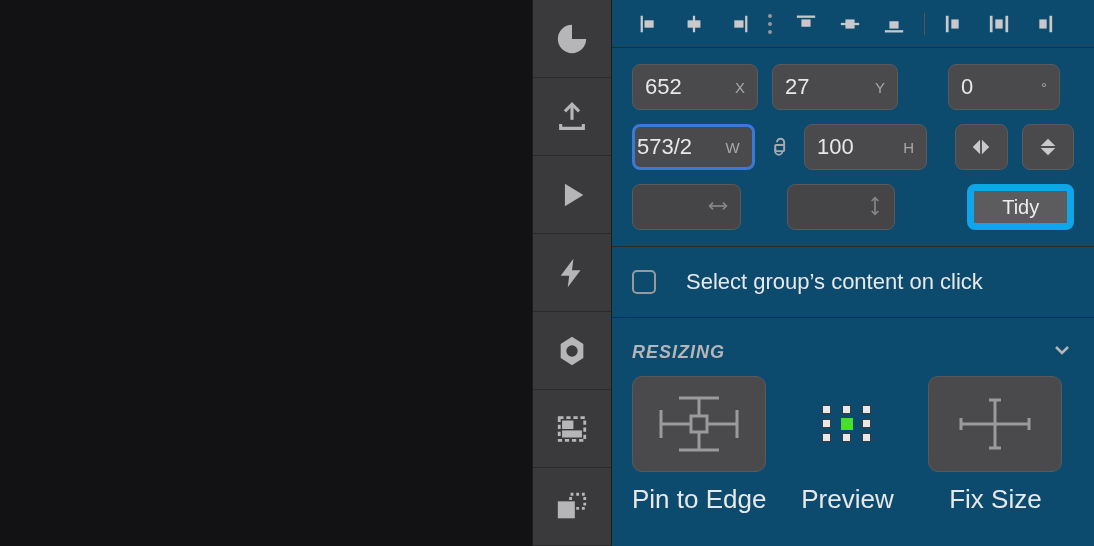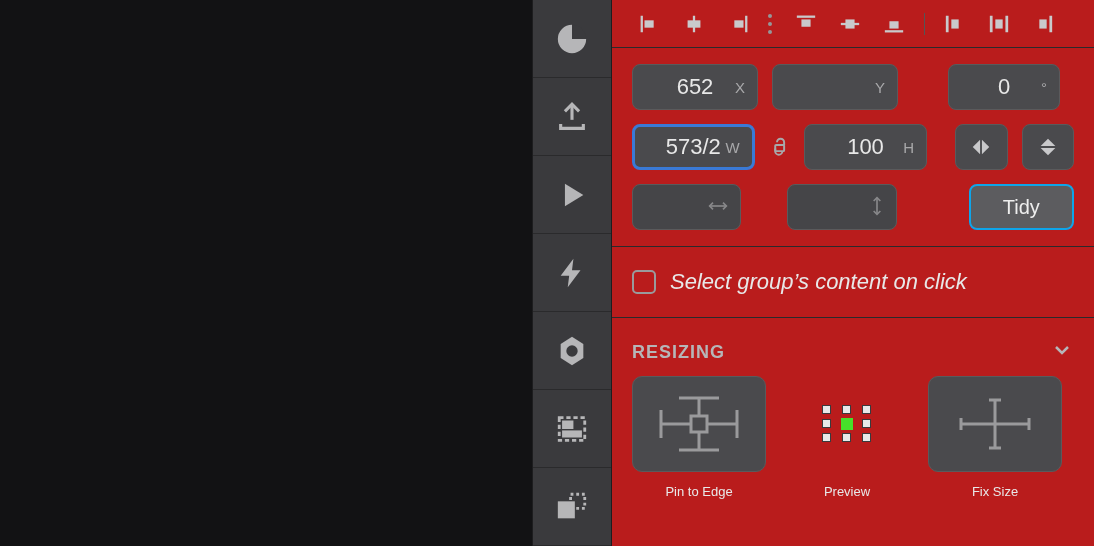--- a/index.html
+++ b/index.html
@@ -37,25 +37,24 @@
     align-items: center;
     justify-content: center;
     border-bottom: 1px solid #2a2a2c;
     color: #b6b6b8;
     cursor: pointer;
   }
   .rail-btn svg { width: 34px; height: 34px; }
   .inspector {
     flex: 1;
     height: 100%;
-    background: #b91c1c;
+    background: #0c4a6e;
     display: flex;
     flex-direction: column;
     overflow: hidden;
-    text-align: center;
   }
   .align-bar {
     height: 48px;
     display: flex;
     align-items: center;
     gap: 8px;
     padding: 0 20px;
     border-bottom: 1px solid #2a2a2c;
     color: #b6b6b8;
   }
@@ -141,60 +140,60 @@
     align-items: center;
     justify-content: center;
     color: #c9c9cb;
     cursor: pointer;
   }
   .sqbtn svg { width: 26px; height: 22px; }
   .tidybtn {
     width: 126px;
     height: 46px;
     background: #5c5c5f;
-    border: 2px solid #0ea5e9;
+    border: 7px solid #0ea5e9;
     border-radius: 8px;
     display: flex;
     align-items: center;
     justify-content: center;
     color: #eee;
     font-size: 20px;
     cursor: pointer;
     margin-left: 44px;
   }
   .field.small {
     width: 126px;
     background: #454548;
     color: #88888a;
   }
   .field.small .suffix { color: #88888a; }
   .checkbox-row {
     display: flex;
     align-items: center;
-    gap: 14px;
+    gap: 30px;
     padding: 22px 20px;
     border-bottom: 1px solid #2a2a2c;
-    font-style: italic;
   }
   .checkbox {
     width: 24px;
     height: 24px;
     border: 2px solid #9a9a9c;
     border-radius: 5px;
     cursor: pointer;
   }
   .checkbox-label {
     font-size: 22px;
     color: #e8e8e8;
   }
   .section-header {
     display: flex;
     align-items: center;
     justify-content: space-between;
     padding: 20px 20px 10px 20px;
+    font-style: italic;
   }
   .section-title {
     font-size: 18px;
     font-weight: 600;
     letter-spacing: 1px;
     color: #b6b6b8;
   }
   .chev {
     color: #b6b6b8;
     cursor: pointer;
@@ -220,21 +219,21 @@
     align-items: center;
     justify-content: center;
     cursor: pointer;
   }
   .resize-box.preview {
     background: transparent;
     border: none;
     cursor: default;
   }
   .resize-label {
-    font-size: 13px;
+    font-size: 26px;
     color: #e8e8e8;
   }
   .preview-grid {
     position: relative;
     width: 48px;
     height: 36px;
   }
   .handle {
     position: absolute;
     width: 7px;
@@ -368,20 +367,21 @@
       </div>
     </div>
 
     <div class="panel-body">
       <div class="row">
         <div class="field">
           <span class="value">652</span>
           <span class="suffix">X</span>
         </div>
         <div class="field">
+          <span class="value">27</span>
           <span class="suffix">Y</span>
         </div>
         <div style="width:22px"></div>
         <div class="field" style="width:112px">
           <span class="value">0</span>
           <span class="suffix">°</span>
         </div>
       </div>
 
       <div class="row">

